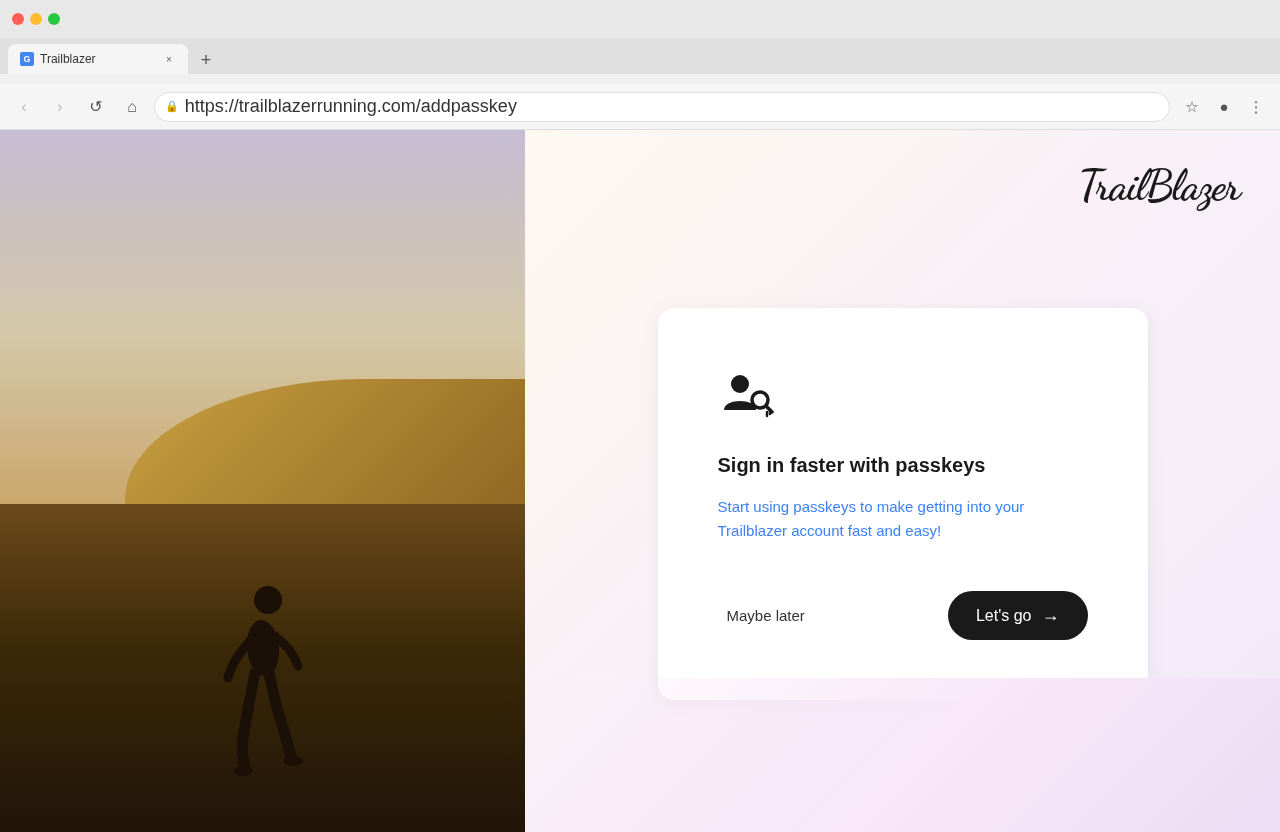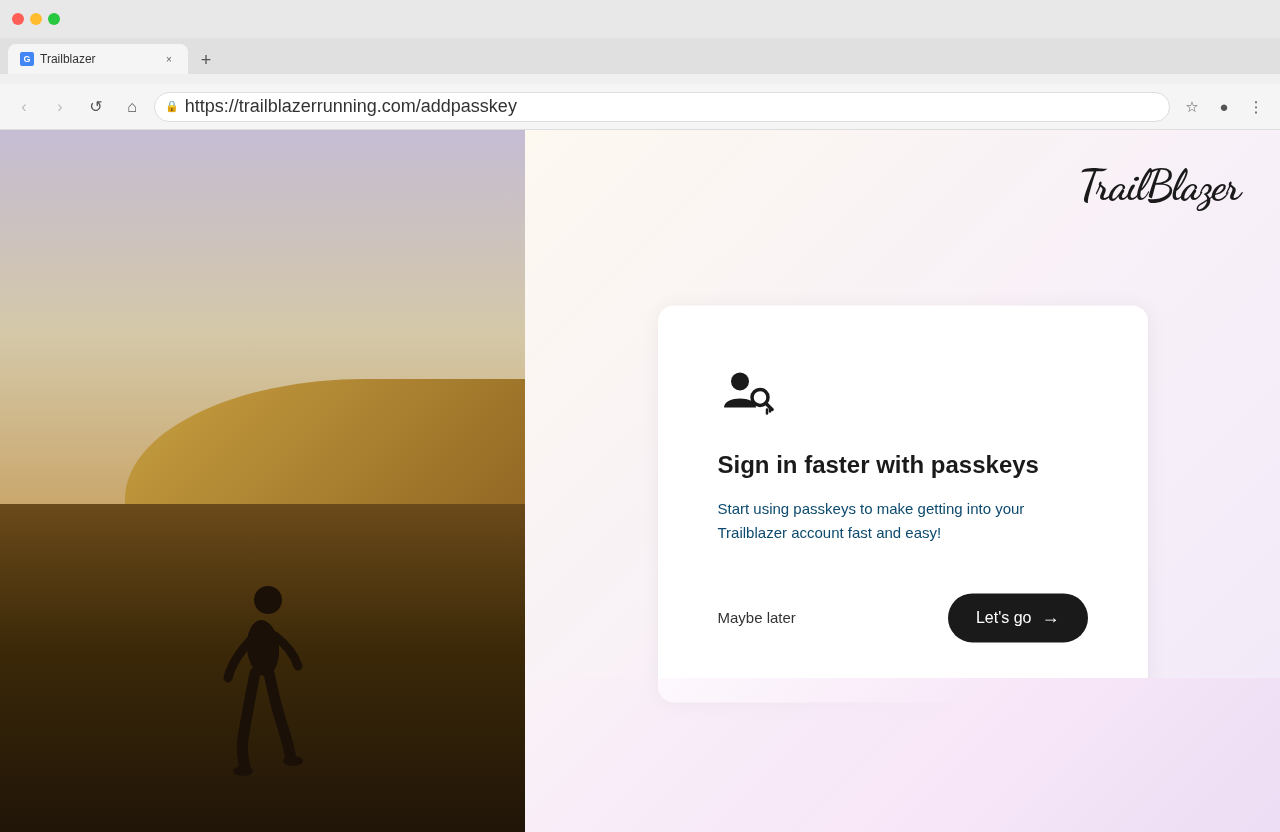--- a/index.html
+++ b/index.html
@@ -268,38 +268,39 @@
     }
 
     .passkey-icon {
       width: 56px;
       height: 56px;
       margin-bottom: 28px;
       position: relative;
     }
 
     .card-title {
-      font-size: 24px;
+      font-size: 20px;
       font-weight: 700;
       color: #1a1a1a;
       margin-bottom: 17px;
       line-height: 1.3;
     }
 
     .card-description {
       font-size: 15px;
-      color: #0c4a6e;
+      color: #3b82f6;
       line-height: 1.6;
       margin-bottom: 48px;
     }
 
     .card-actions {
       display: flex;
       align-items: center;
       justify-content: space-between;
+      margin-left: 9px;
     }
 
     .maybe-later-btn {
       background: none;
       border: none;
       font-size: 15px;
       color: #333;
       cursor: pointer;
       padding: 8px 0;
     }

